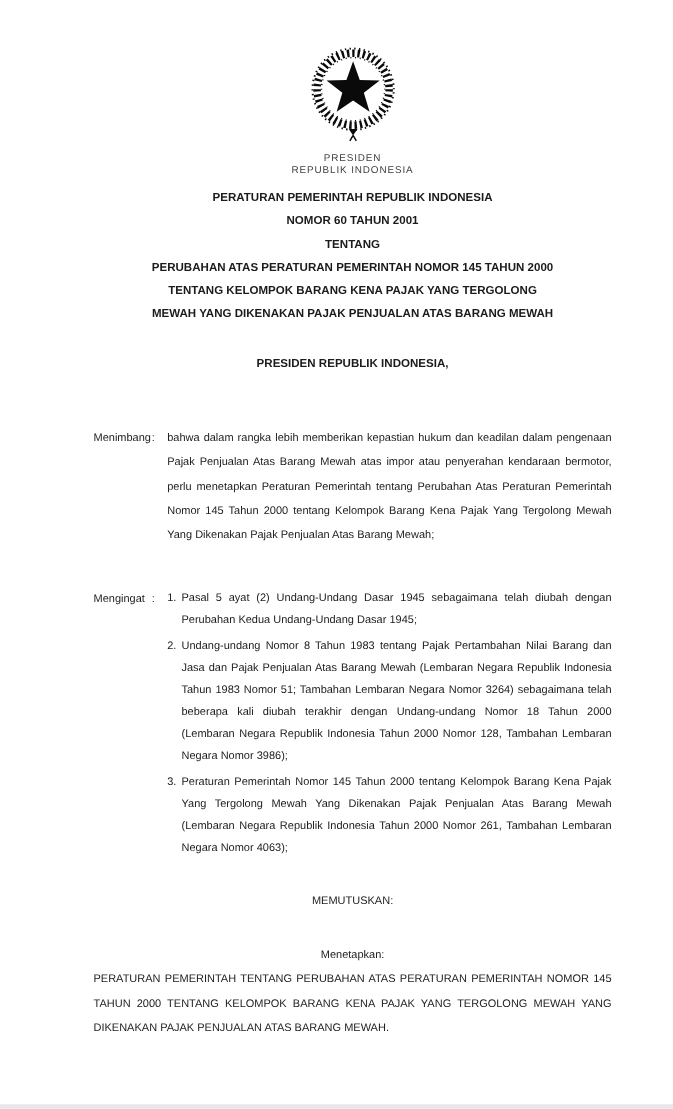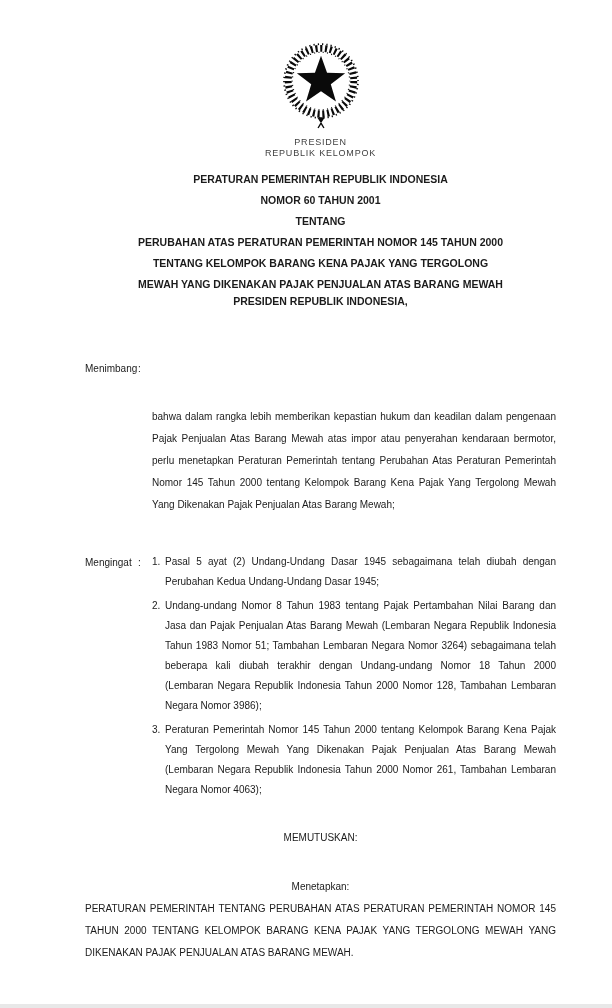--- a/index.html
+++ b/index.html
@@ -29,36 +29,36 @@
   }
   
   .title-block {
     margin-top: 10px;
     text-align: center;
     font-weight: bold;
     font-size: 10.5px;
     line-height: 21px;
   }
   .salutation {
+    margin-top: 29px;
     text-align: center;
     font-weight: bold;
     font-size: 10.5px;
   }
   
   .body-text { font-size: 10px; }
   .row { display: flex; align-items: flex-start; }
   .row-menimbang { margin-top: 51px; }
   .row-mengingat { margin-top: 36px; }
   .label-col { width: 53px; flex: 0 0 53px; line-height: 22px; }
   .colon-col { width: 14px; flex: 0 0 14px; line-height: 22px; }
   .content-col { flex: 1; }
   .para-justify {
     text-align: justify;
     line-height: 22px;
-    margin-top: 48px;
   }
   .legal-list { margin: 0; padding: 0; list-style: none; }
   .legal-item {
     display: grid;
     grid-template-columns: 13px 1fr;
     line-height: 20px;
     text-align: justify;
     margin-bottom: 4px;
   }
   .decision-heading {
@@ -95,21 +95,21 @@
         <circle cx="45" cy="42" r="33.5" fill="none" stroke="#0a0a0a" stroke-width="7" stroke-dasharray="2.2 2.7"></circle>
         <circle cx="45" cy="42" r="37.8" fill="none" stroke="#0a0a0a" stroke-width="1.8" stroke-dasharray="1.3 3.1" stroke-dashoffset="1.5"></circle>
         <circle cx="45" cy="42" r="29.4" fill="none" stroke="#0a0a0a" stroke-width="1.3" stroke-dasharray="1 3.4" stroke-dashoffset="0.7"></circle>
 
         <path d="M45,16 L51.2,33.5 L69.7,34 L55,45.2 L60.3,63 L45,52.5 L29.7,63 L35,45.2 L20.3,34 L38.8,33.5 Z" fill="#0a0a0a"></path>
 
         <path d="M41,79 L45,85 L49,79 Z" fill="#0a0a0a"></path>
         <path d="M45,85 L42,90 M45,85 L48,90" stroke="#0a0a0a" stroke-width="1.4" fill="none"></path>
       </svg>
       <div class="agency-name">PRESIDEN</div>
-      <div class="agency-name" style="margin-top:0;">REPUBLIK KELOMPOK</div>
+      <div class="agency-name" style="margin-top:0;">REPUBLIK INDONESIA</div>
     </div>
 
     <div class="title-block">
       <div>PERATURAN PEMERINTAH REPUBLIK INDONESIA</div>
       <div>NOMOR 60 TAHUN 2001</div>
       <div>TENTANG</div>
       <div>PERUBAHAN ATAS PERATURAN PEMERINTAH NOMOR 145 TAHUN 2000</div>
       <div>TENTANG KELOMPOK BARANG KENA PAJAK YANG TERGOLONG</div>
       <div>MEWAH YANG DIKENAKAN PAJAK PENJUALAN ATAS BARANG MEWAH</div>
     </div>

